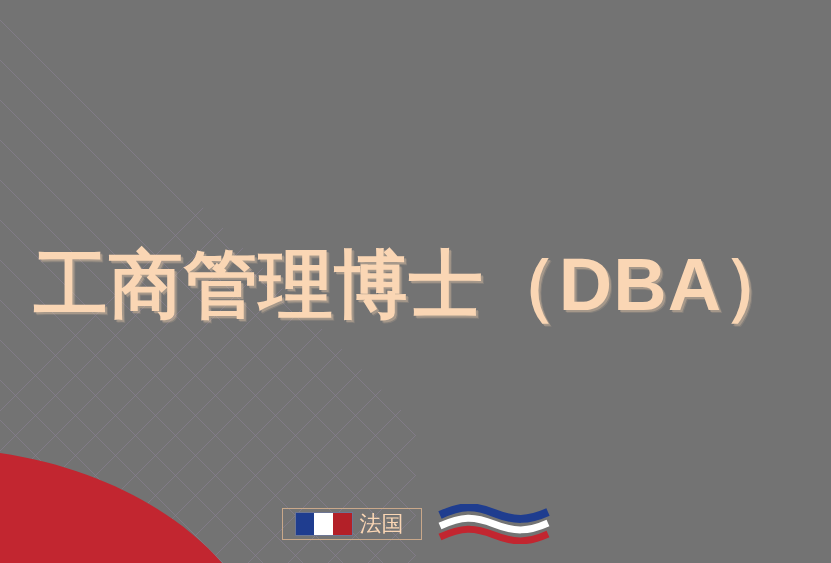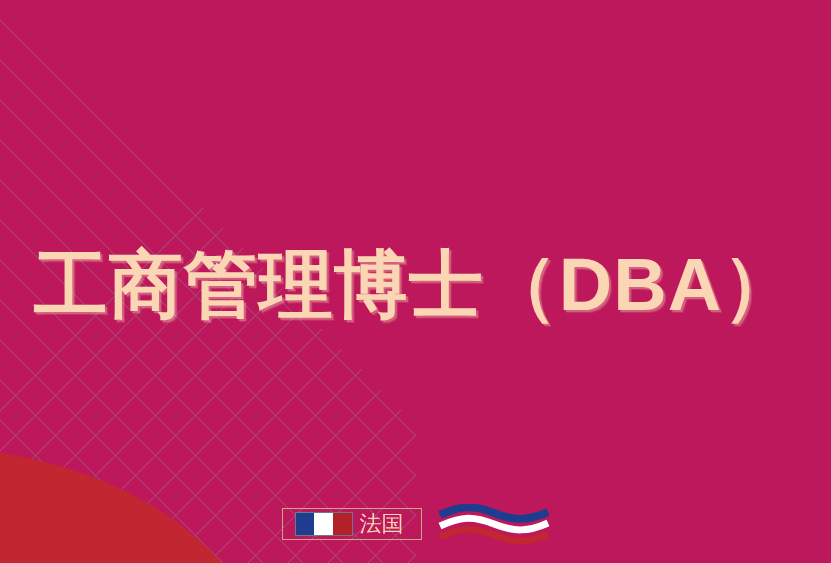--- a/index.html
+++ b/index.html
@@ -5,21 +5,21 @@
   html, body {
     margin: 0;
     padding: 0;
     background: #14182c;
   }
   #slide {
     position: relative;
     width: 831px;
     height: 563px;
     overflow: hidden;
-    background: #be185d;
+    background: #737373;
     font-family: "Liberation Sans", "DejaVu Sans", sans-serif;
     user-select: none;
   }
 
   
   #pattern-layer {
     position: absolute;
     left: 0;
     top: 0;
     width: 831px;

